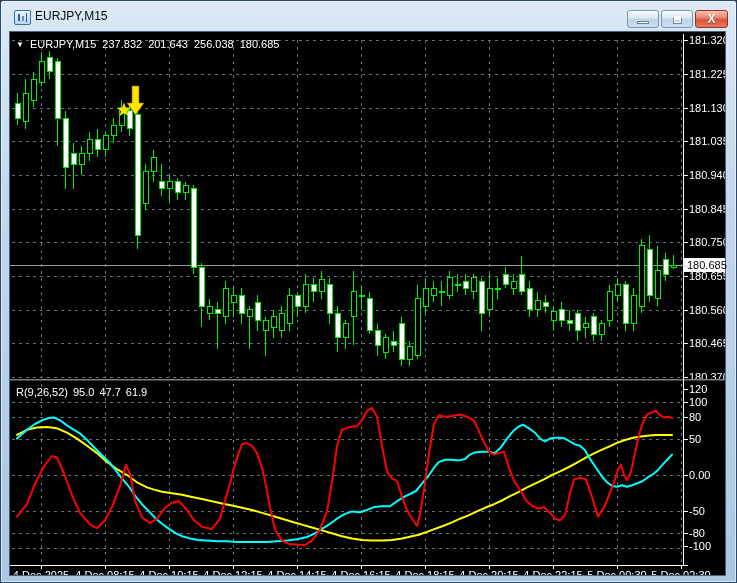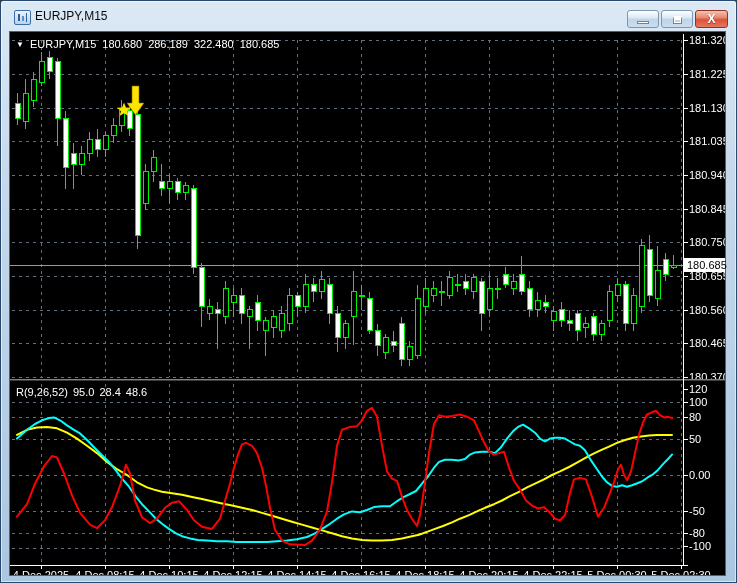--- a/index.html
+++ b/index.html
@@ -337,23 +337,23 @@
           <line x1="663.5" y1="222.94819999999805" x2="663.5" y2="237.13619999999523" stroke="#00ee00" stroke-width="1" shape-rendering="crispEdges"></line>
           <rect x="661" y="233.23449999999676" width="5" height="1.7734999999983927" fill="#000000" stroke="#00ee00" stroke-width="1" shape-rendering="crispEdges"></rect>
           <polygon points="122,54 129,54 129,71 134,71 125.5,83 117,71 122,71" fill="#ffe400" stroke="#7a6a00" stroke-width="0.6"></polygon>
           <polygon points="114.0,70.5 115.9,75.5 121.1,75.7 117.0,79.0 118.4,84.1 114.0,81.2 109.6,84.1 111.0,79.0 106.9,75.7 112.1,75.5" fill="#ffe400"></polygon>
           <polyline points="7,402.9 17,397.8 27,395.6 37,394.9 47,396.3 57,400.7 67,406.6 77,413.8 87,421.1 97,429.9 107,437.2 117,443.0 127,450.3 137,455.4 144,457.6 152,459.8 162,461.2 172,462.7 182,464.9 192,467.1 202,469.2 212,471.4 222,473.6 232,475.8 242,478.0 252,480.9 262,483.8 272,486.7 282,489.7 292,492.6 302,495.5 312,498.4 322,501.3 332,504.2 342,506.4 352,507.9 362,508.6 372,508.6 382,507.9 392,506.4 402,504.2 409,502.8 417,499.9 425,496.9 433,494.0 442,490.4 450,486.7 459,483.1 467,479.4 475,475.8 484,472.2 492,468.5 500,464.1 509,459.8 517,455.4 525,451.7 534,447.4 542,443.0 550,439.4 559,435.0 567,430.6 575,426.2 583,421.9 591,418.2 599,414.6 607,410.9 615,408.0 623,405.8 631,404.4 639,403.6 647,402.9 655,402.9 662,402.9" fill="none" stroke="#ffff00" stroke-width="2" stroke-linejoin="round" stroke-linecap="round"></polyline>
           <polyline points="7,406.6 17,397.8 25,392.0 32,388.3 39,386.1 44,385.4 50,388.3 57,393.4 64,397.8 70,401.4 77,408.0 84,415.3 92,423.3 99,429.9 106,438.6 112,446.6 119,454.7 126,464.9 132,472.2 139,479.4 146,486.7 152,491.8 159,496.9 166,501.3 172,504.2 180,506.4 188,507.9 197,508.6 207,509.3 217,509.3 227,510.1 247,510.1 257,510.1 267,509.3 277,508.6 287,507.2 297,505.0 305,501.3 312,496.9 320,491.8 327,486.7 334,482.4 342,479.4 350,480.2 357,478.0 364,475.1 372,474.3 380,474.3 387,469.2 394,464.9 400,462.0 406,459.0 412,451.7 418,444.5 424,435.7 429,429.9 435,427.7 442,427.7 449,428.4 455,427.0 460,422.6 465,420.4 472,419.7 479,419.7 485,421.1 491,415.3 497,406.6 503,399.3 508,394.9 513,392.7 519,396.3 525,400.7 530,406.6 535,409.5 540,406.6 545,405.8 550,405.8 555,406.6 560,409.5 565,412.4 570,413.8 575,418.2 581,428.4 587,437.2 592,444.5 597,450.3 602,453.9 607,454.7 612,453.2 617,454.7 622,453.2 628,451.0 633,448.8 638,445.2 643,442.3 648,437.9 653,432.1 658,427.0 662,422.6" fill="none" stroke="#00ffff" stroke-width="2" stroke-linejoin="round" stroke-linecap="round"></polyline>
           <polyline points="7,484.6 17,472.2 25,451.7 34,434.3 42,424.0 47,425.5 54,441.5 62,463.4 70,480.9 80,492.6 87,496.2 95,488.2 102,475.1 110,453.9 116,432.8 120,441.5 125,468.5 132,485.3 140,491.1 147,486.7 155,475.8 162,470.7 169,469.2 177,478.0 184,488.2 192,494.8 202,496.9 210,486.7 214,472.2 220,451.7 224,435.7 228,422.6 232,412.4 236,410.9 242,413.8 247,421.1 252,435.7 256,453.9 260,475.8 265,497.7 272,508.6 280,512.3 295,513.0 302,508.6 310,497.7 317,479.4 322,450.3 327,413.8 332,397.8 340,394.9 347,394.2 352,388.3 357,378.8 362,375.9 367,384.7 372,413.8 377,439.4 382,446.6 387,448.8 392,464.9 397,478.0 402,486.7 407,494.0 410,483.1 414,457.6 419,421.1 424,392.0 429,383.2 435,384.7 442,384.0 450,382.5 457,384.7 464,388.3 469,399.3 474,410.2 479,419.7 484,422.6 489,421.1 494,419.7 499,435.7 504,448.8 510,457.6 516,468.5 522,473.6 528,476.5 534,475.1 540,480.9 545,486.7 550,488.2 555,483.1 560,461.2 564,447.4 570,445.9 576,447.4 582,464.9 588,484.6 594,475.8 599,463.4 604,450.3 608,437.2 611,432.8 614,443.0 617,448.1 621,439.4 625,421.1 629,402.9 633,390.5 637,382.5 642,380.3 646,378.8 650,383.2 654,385.4 658,384.7 662,386.1" fill="none" stroke="#ff0000" stroke-width="2" stroke-linejoin="round" stroke-linecap="round"></polyline>
         </svg>
 
       <div class="overlay ohlc">
-        <span class="tri">▼</span><span class="v">EURJPY,M15</span><span class="v">180.680</span><span class="v">286.189</span><span class="v">322.480</span><span class="v">180.685</span>
+        <span class="tri">▼</span><span class="v">EURJPY,M15</span><span class="v">237.832</span><span class="v">201.643</span><span class="v">256.038</span><span class="v">180.685</span>
       </div>
 
       <div class="overlay indhdr">
-        <span class="v">R(9,26,52)</span><span class="v">95.0</span><span class="v">28.4</span><span class="v">48.6</span>
+        <span class="v">R(9,26,52)</span><span class="v">95.0</span><span class="v">47.7</span><span class="v">61.9</span>
       </div>
 
       <div class="price-tag">180.685</div>
     </div>
   </div>
 </div>
 
 </body></html>

